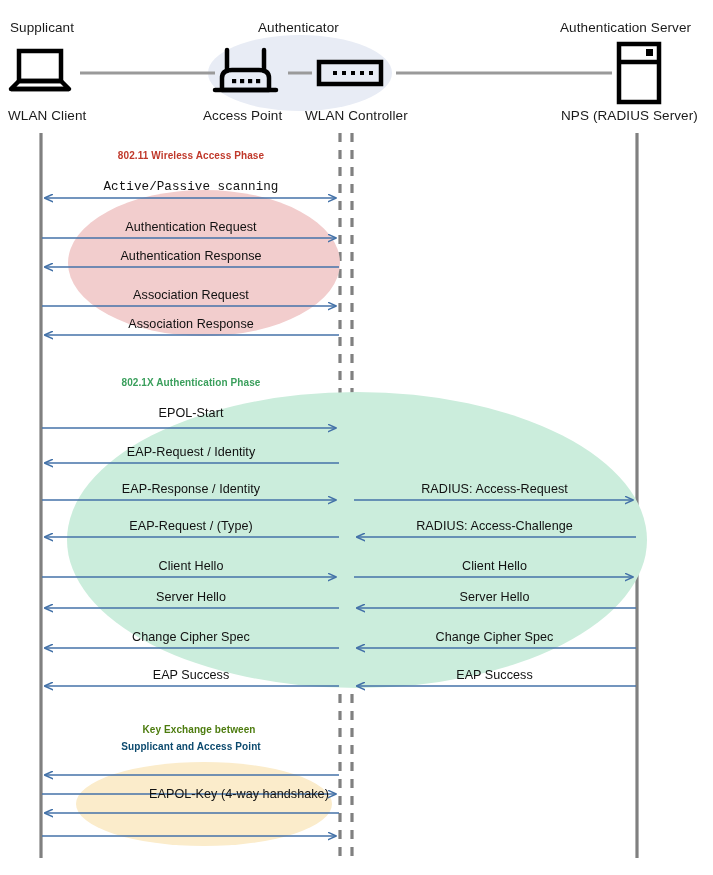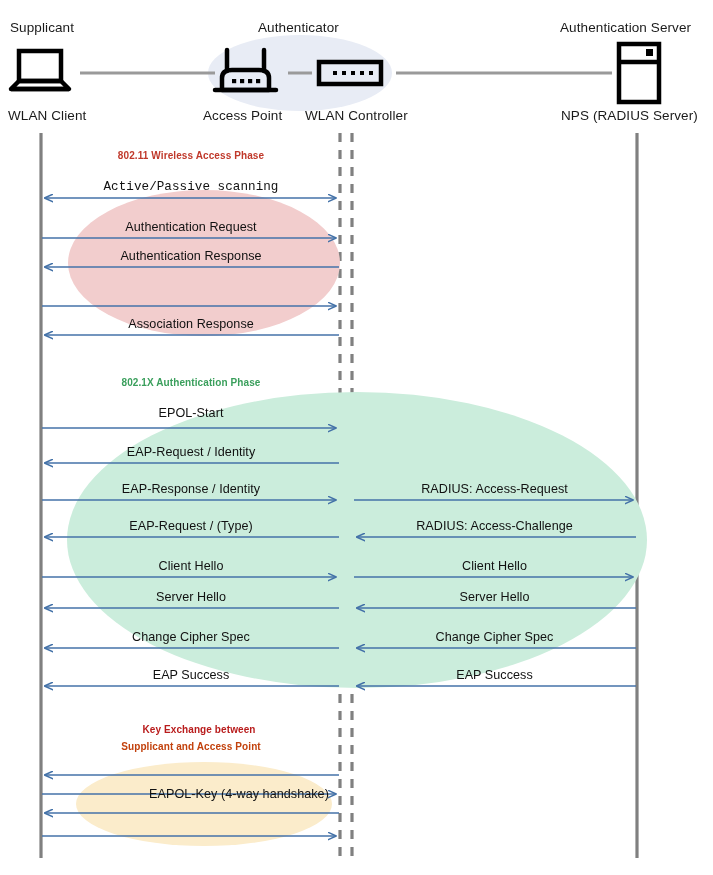--- a/index.html
+++ b/index.html
@@ -173,27 +173,28 @@
   <div class="device-label" style="left:8px; top:108px;">WLAN Client</div>
   <div class="device-label" style="left:203px; top:108px;">Access Point</div>
   <div class="device-label" style="left:305px; top:108px;">WLAN Controller</div>
   <div class="device-label" style="left:561px; top:108px;">NPS (RADIUS Server)</div>
 
   <div class="phase-heading" style="left:41px; top:147px; width:300px; color:#c0392b;">802.11 Wireless Access Phase</div>
 
   <div class="phase-heading" style="left:41px; top:374px; width:300px; color:#3a9f5c;">802.1X Authentication Phase</div>
 
   <div style="position:absolute; left:41px; top:721px; width:300px; text-align:center; color:#e8a35c;">
-    <div class="phase-heading" style="position:static; color:#b91c1c;margin-left:16px;">Key Exchange between</div>
-    <div class="phase-heading" style="position:static; color:#c2410c;">Supplicant and Access Point</div>
+    <div class="phase-heading" style="position:static; color:#4d7c0f;margin-left:16px;">Key Exchange between</div>
+    <div class="phase-heading" style="position:static; color:#0c4a6e;">Supplicant and Access Point</div>
   </div>
 
   <div class="msg-label" style="left:41px; top:180px; width:300px;font-family:Liberation Mono, monospace;">Active/Passive scanning</div>
   <div class="msg-label" style="left:41px; top:220px; width:300px;">Authentication Request</div>
   <div class="msg-label" style="left:41px; top:249px; width:300px;">Authentication Response</div>
+  <div class="msg-label" style="left:41px; top:288px; width:300px;">Association Request</div>
   <div class="msg-label" style="left:41px; top:317px; width:300px;">Association Response</div>
 
   <div class="msg-label" style="left:41px; top:406px; width:300px;">EPOL-Start</div>
   <div class="msg-label" style="left:41px; top:445px; width:300px;">EAP-Request / Identity</div>
   <div class="msg-label" style="left:41px; top:482px; width:300px;">EAP-Response / Identity</div>
   <div class="msg-label" style="left:41px; top:519px; width:300px;">EAP-Request / (Type)</div>
   <div class="msg-label" style="left:41px; top:559px; width:300px;">Client Hello</div>
   <div class="msg-label" style="left:41px; top:590px; width:300px;">Server Hello</div>
   <div class="msg-label" style="left:41px; top:630px; width:300px;">Change Cipher Spec</div>
   <div class="msg-label" style="left:41px; top:668px; width:300px;">EAP Success</div>

